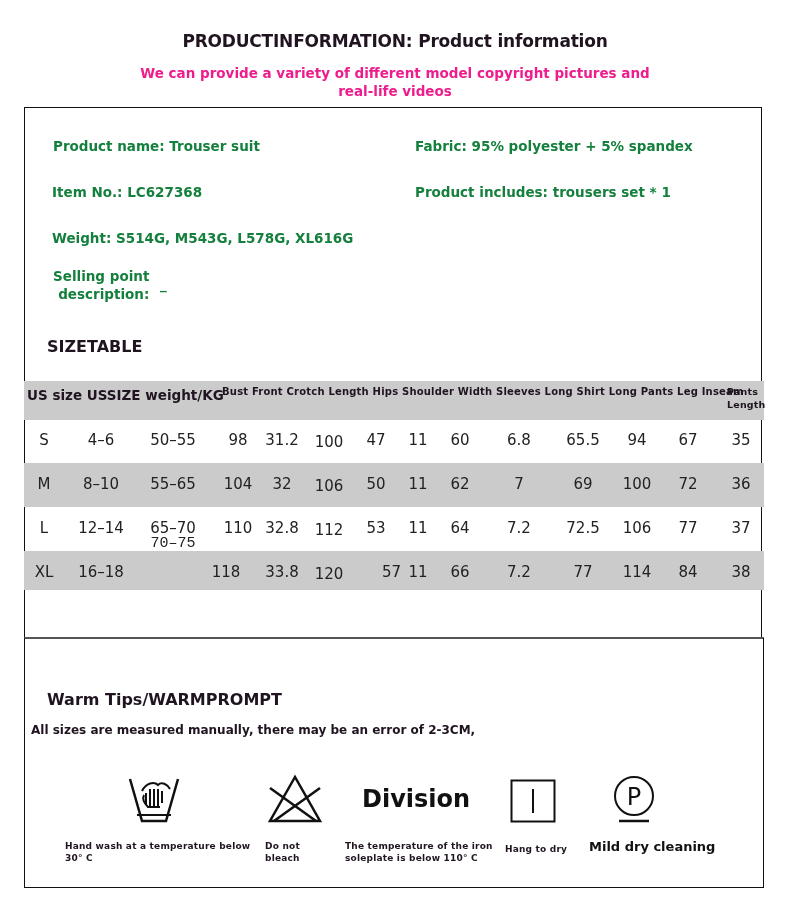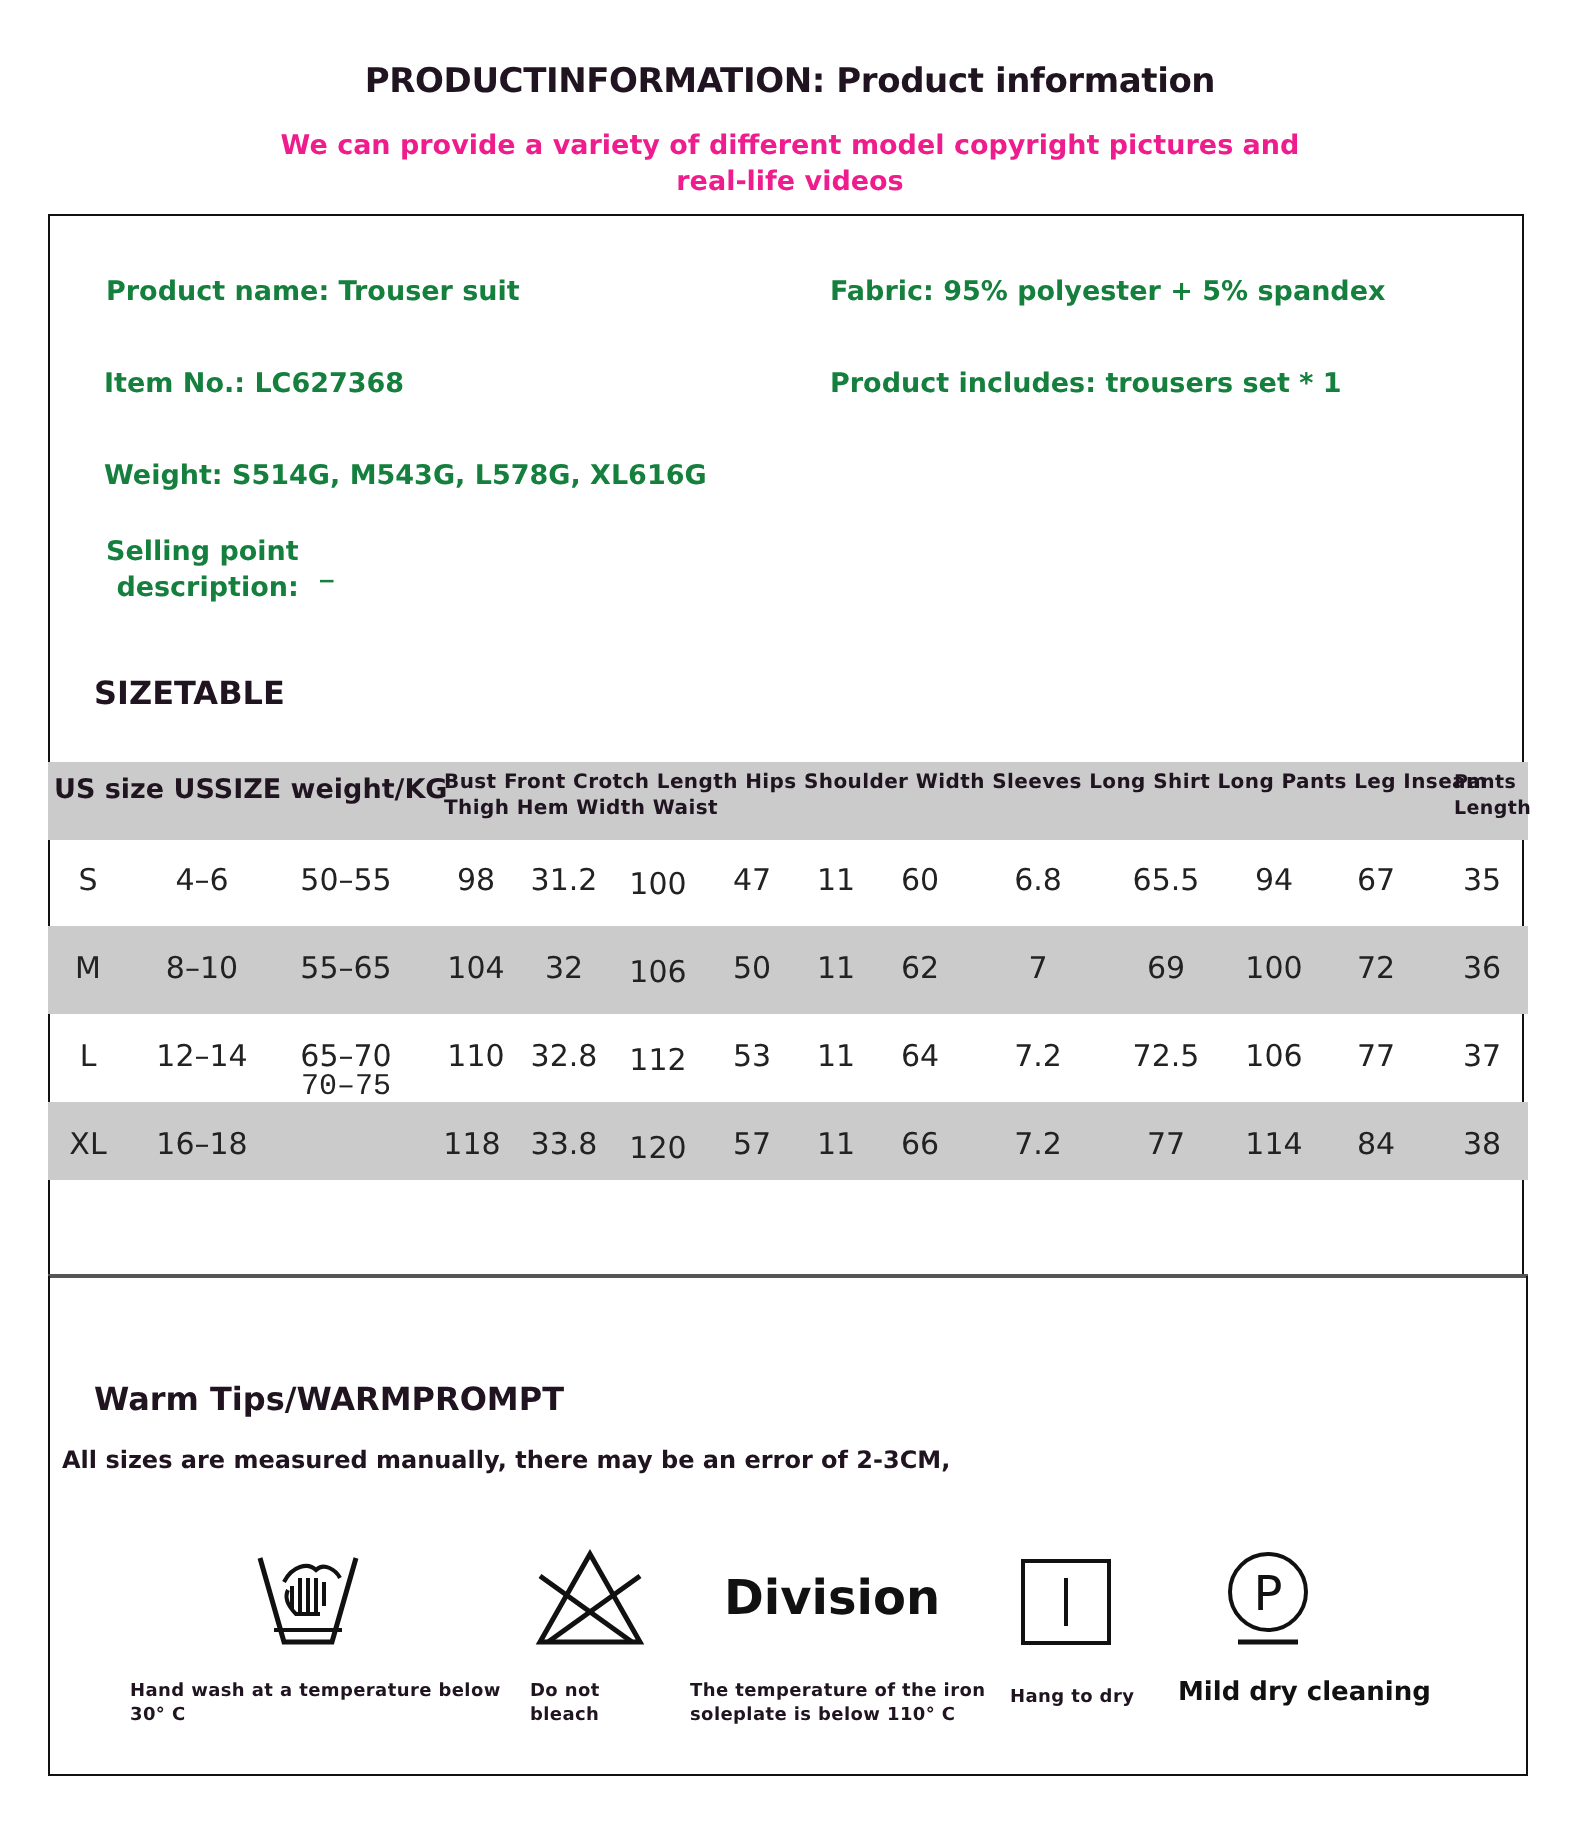--- a/index.html
+++ b/index.html
@@ -46,21 +46,20 @@
   <div>description:</div>
 </div>
 <div class="abs info" style="left:160px; top:276px;">_</div>
 
 <div class="abs sizetable-label">SIZETABLE</div>
 
 <div class="abs band" style="top:381px; height:39px;"></div>
 <div class="abs hdr-main">US size USSIZE weight/KG</div>
 <div class="abs hdr-small" style="left:222px; top:385px;">
   <div>Bust Front Crotch Length Hips Shoulder Width Sleeves Long Shirt Long Pants Leg Inseam</div>
-  <div>Thigh Hem Width Waist</div>
 </div>
 <div class="abs hdr-small" style="left:727px; top:385px; font-size:9.5px;">
   <div>Pants</div>
   <div>Length</div>
 </div>
 
 <div class="abs band" style="top:463px; height:44px;"></div>
 <div class="abs band" style="top:551px; height:39px;"></div>
 
 <div id="table-rows">
@@ -109,24 +108,24 @@
       <div class="abs cell" style="left: 519px; top: 519px;">7.2</div>
       <div class="abs cell" style="left: 583px; top: 519px;">72.5</div>
       <div class="abs cell" style="left: 637px; top: 519px;">106</div>
       <div class="abs cell" style="left: 688px; top: 519px;">77</div>
       <div class="abs cell" style="left: 741px; top: 519px;">37</div>
     </div>
     <div>
       <div class="abs cell" style="left: 44px; top: 563px;">XL</div>
       <div class="abs cell" style="left: 101px; top: 563px;">16–18</div>
       <div class="abs cell" style="left: 173px; top: 535px; font-family: Liberation Mono, monospace;">70–75</div>
-      <div class="abs cell" style="left: 236px; top: 563px;">118</div>
+      <div class="abs cell" style="left: 226px; top: 563px;">118</div>
       <div class="abs cell" style="left: 282px; top: 563px;">33.8</div>
       <div class="abs cell" style="left: 329px; top: 565px;">120</div>
-      <div class="abs cell" style="left: 376px; top: 563px;">57</div>
+      <div class="abs cell" style="left: 376px; top: 563px; text-align: right;">57</div>
       <div class="abs cell" style="left: 418px; top: 563px;">11</div>
       <div class="abs cell" style="left: 460px; top: 563px;">66</div>
       <div class="abs cell" style="left: 519px; top: 563px;">7.2</div>
       <div class="abs cell" style="left: 583px; top: 563px;">77</div>
       <div class="abs cell" style="left: 637px; top: 563px;">114</div>
       <div class="abs cell" style="left: 688px; top: 563px;">84</div>
       <div class="abs cell" style="left: 741px; top: 563px;">38</div>
     </div>
   </div>
 

